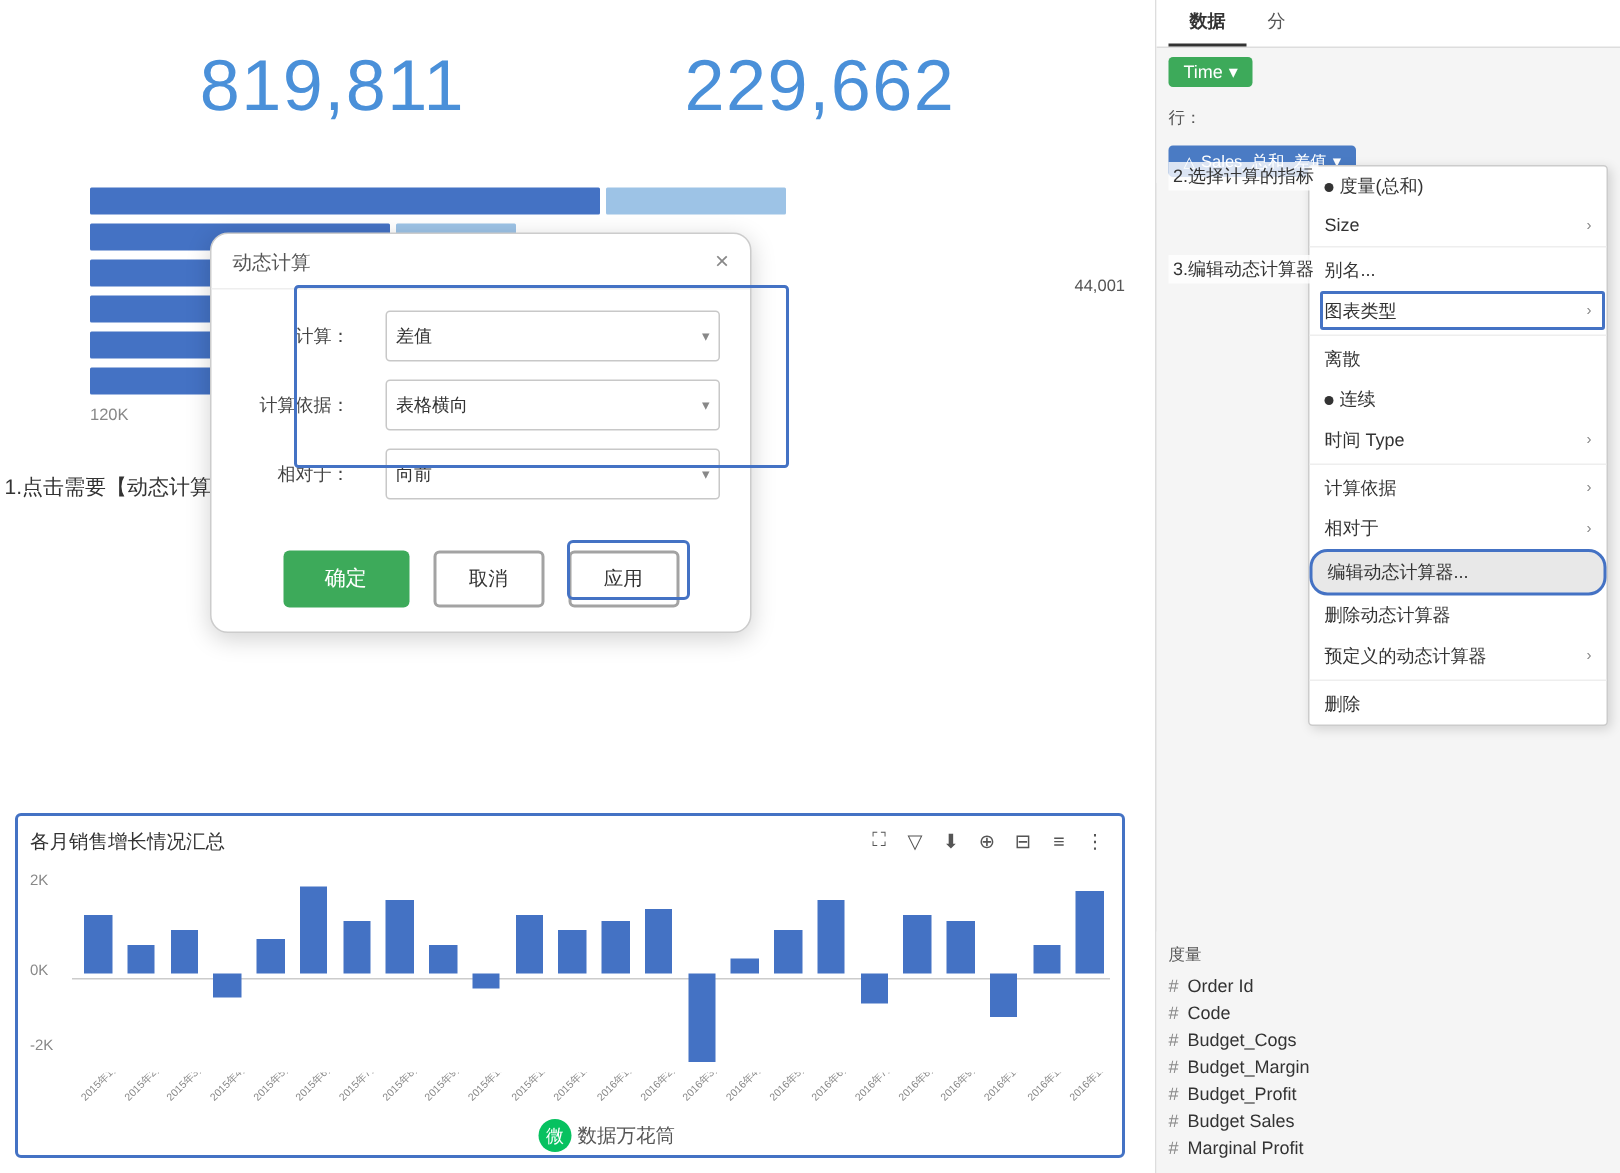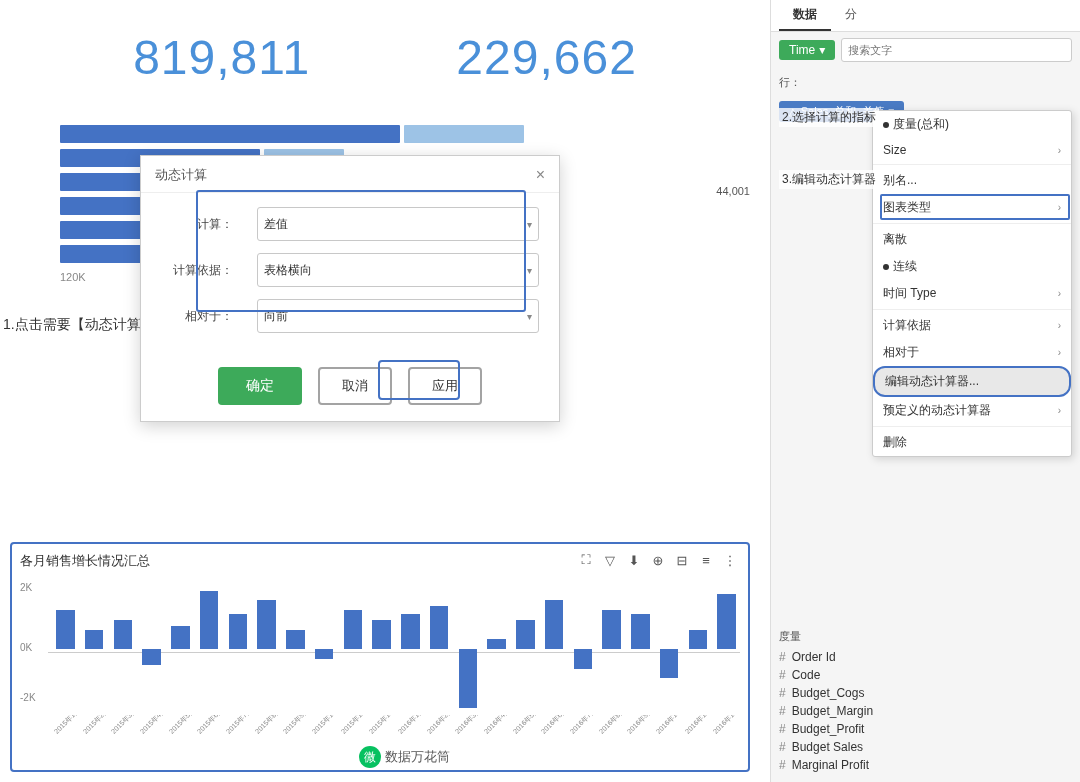--- a/index.html
+++ b/index.html
@@ -78,24 +78,24 @@
       padding-top: 8px;
       color: #888;
       font-size: 11px;
     }
 
     
     .dialog-overlay {
       position: absolute;
       left: 140px;
       top: 155px;
-      width: 420px;
+      width: 361px;
       background: #fff;
       border: 1px solid #ccc;
-      border-radius: 0;
+      border-radius: 12px;
       box-shadow: 0 4px 16px rgba(0,0,0,0.18);
       z-index: 10;
     }
     .dialog-header {
       display: flex;
       justify-content: space-between;
       align-items: center;
       padding: 10px 14px 8px;
       border-bottom: 1px solid #eee;
       font-size: 13px;
@@ -721,21 +721,20 @@
       <div class="rp-tab active">数据</div>
       <div class="rp-tab">分</div>
     </div>
   </div>
 
   <div class="rp-time-bar">
     <button class="rp-time-btn">
       <span>Time</span>
       <span>▾</span>
     </button>
-    <input class="rp-search" type="text" placeholder="搜索文字" style="">
   </div>
 
   <div class="rp-section">
     <div class="rp-section-label">行：</div>
   </div>
 
   <div class="rp-row-btn">
     <button class="rp-field-btn">
       <span style="font-size:10px;">△</span>
       <span>Sales_总和_差值</span>
@@ -776,20 +775,23 @@
       <span class="ctx-arrow">›</span>
     </div>
     <div class="ctx-item">
       <span>相对于</span>
       <span class="ctx-arrow">›</span>
     </div>
     <div class="ctx-item ctx-item-highlight highlighted">
       <span>编辑动态计算器...</span>
     </div>
     <div class="ctx-item">
+      <span>删除动态计算器</span>
+    </div>
+    <div class="ctx-item">
       <span>预定义的动态计算器</span>
       <span class="ctx-arrow">›</span>
     </div>
     <div class="ctx-divider"></div>
     <div class="ctx-item">
       <span>删除</span>
     </div>
   </div>
 
   <div class="rp-ctx-highlight"></div>

